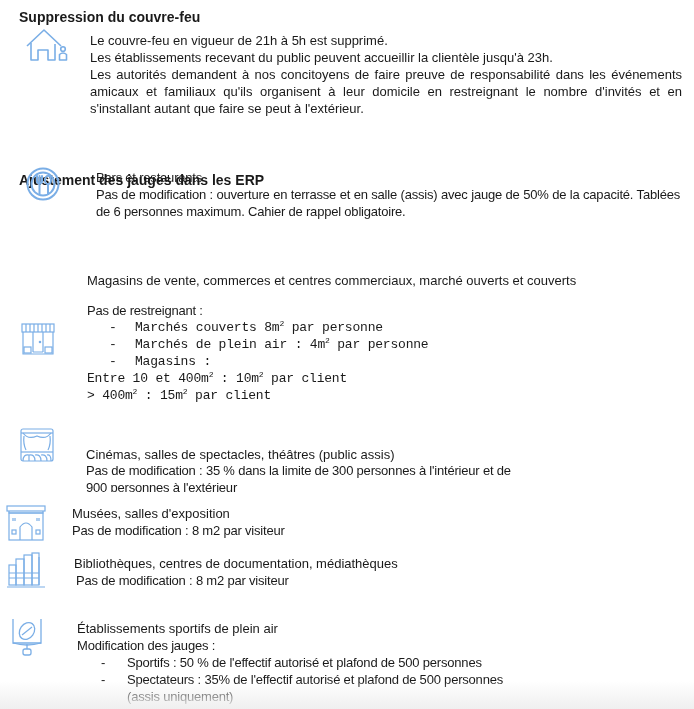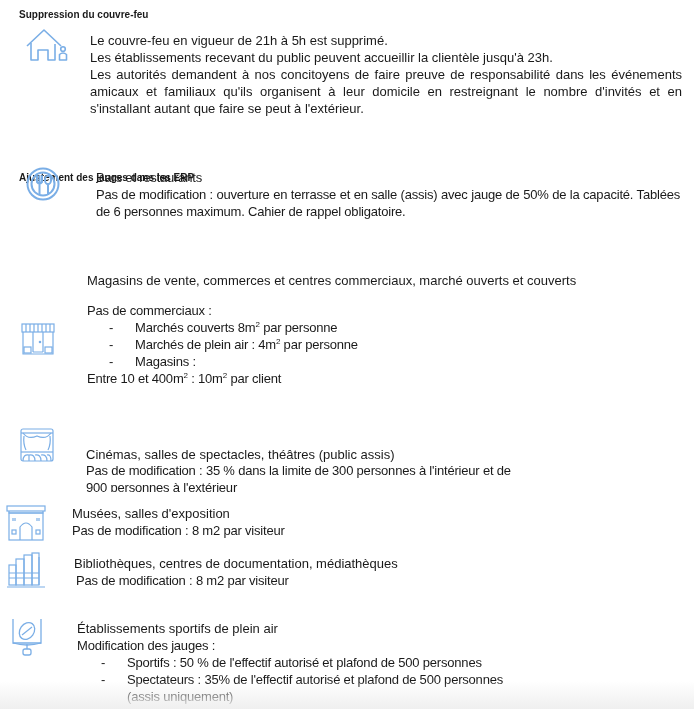--- a/index.html
+++ b/index.html
@@ -7,28 +7,28 @@
     width:694px; height:709px; position:relative; overflow:hidden;
     background:#ffffff; color:#1a1a1a;
     font-family:"Liberation Sans", sans-serif;
   }
   .fade {
     position:absolute; left:0; right:0; bottom:0; height:28px;
     background:linear-gradient(to bottom, rgba(255,255,255,0), #efefef);
     pointer-events:none;
   }
   .abs { position:absolute; }
-  .h { font-weight:bold; font-size:10px; white-space:nowrap; }
+  .h { font-weight:bold; font-size:14px; white-space:nowrap; }
   .t { font-size:13px; line-height:17px; }
   .just { text-align:justify; }
   .sub { font-weight:normal; font-size:13px; white-space:nowrap; }
   .cond { font-family:"Liberation Sans Narrow","Liberation Sans", sans-serif; letter-spacing:-0.2px; }
   .icon svg { display:block; }
   .dash { display:inline-block; width:26px; text-align:left; }
-  .li { white-space:nowrap; }
+  .li { white-space:nowrap;font-family:Liberation Mono, monospace; }
   sup { font-size:8px; line-height:0; vertical-align:super; }
 </style>
 </head>
 <body>
 
 <div class="abs h" style="left:19px; top:9px;">Suppression du couvre-feu</div>
 
 <div class="abs icon" style="left:24px; top:26px;">
   <svg width="48" height="38" viewBox="0 0 48 38" fill="none" stroke="#7aaee6" stroke-width="1.6" stroke-linejoin="round">
     <path d="M3 20 L20 4 L37 20"></path>
@@ -64,32 +64,35 @@
     <rect x="1" y="2" width="32" height="8"></rect>
     <path d="M5 2 V10 M9 2 V10 M13 2 V10 M17 2 V10 M21 2 V10 M25 2 V10 M29 2 V10"></path>
     <path d="M2 10 V32 H32 V10"></path>
     <path d="M12 10 V30 M22 10 V30 M12 30 H22"></path>
     <rect x="3" y="25" width="7" height="6"></rect>
     <rect x="24" y="25" width="7" height="6"></rect>
     <circle cx="19" cy="20" r="0.7"></circle>
   </svg>
 </div>
 <div class="abs t cond" style="left:87px; top:302px;">
-  <div>Pas de commerciaux  :</div>
+  <div>Pas de restreignant  :</div>
   <div class="li" style="padding-left:22px;">
     <span class="dash">-</span><span>Marchés couverts 8m</span><sup>2</sup><span> par personne</span>
   </div>
   <div class="li" style="padding-left:22px;">
     <span class="dash">-</span><span>Marchés de plein air  : 4m</span><sup>2</sup><span> par personne</span>
   </div>
   <div class="li" style="padding-left:22px;">
     <span class="dash">-</span><span>Magasins  :</span>
   </div>
   <div class="li">
     <span>Entre 10 et 400m</span><sup>2</sup><span> : 10m</span><sup>2</sup><span> par client</span>
+  </div>
+  <div class="li">
+    <span>&gt; 400m</span><sup>2</sup><span> : 15m</span><sup>2</sup><span> par client</span>
   </div>
 </div>
 
 <div class="abs icon" style="left:20px; top:428px;">
   <svg width="34" height="34" viewBox="0 0 34 34" fill="none" stroke="#7aaee6" stroke-width="1.2">
     <rect x="1" y="1" width="32" height="32" rx="2"></rect>
     <path d="M1 5 H33"></path>
     <path d="M3 5 Q8 12 17 8 Q26 12 31 5"></path>
     <path d="M4 8 Q3 16 6 22 M30 8 Q31 16 28 22"></path>
     <path d="M1 24 H33"></path>

